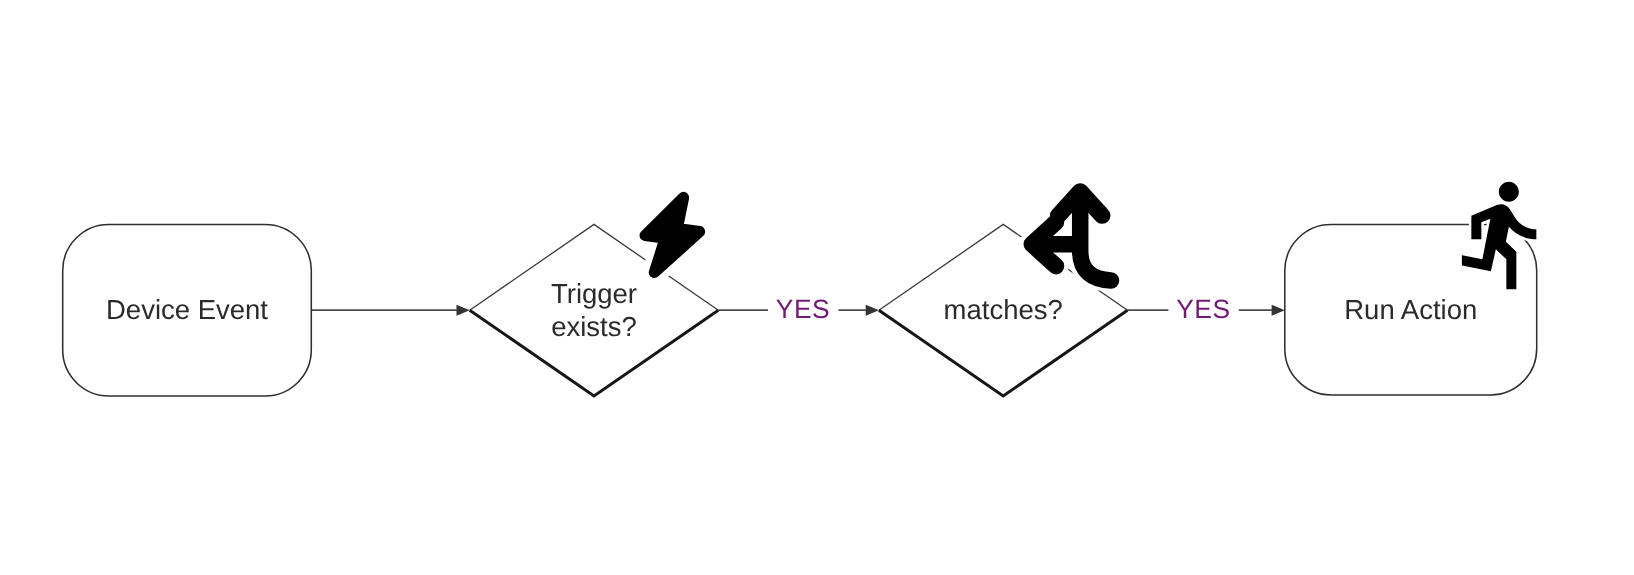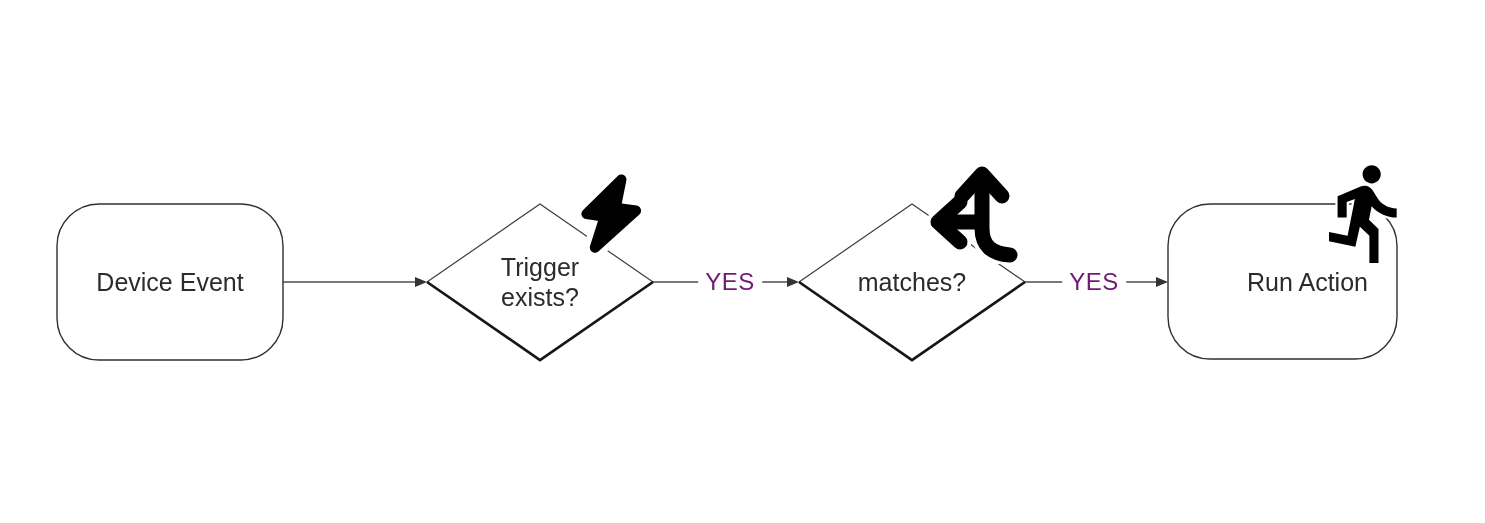--- a/index.html
+++ b/index.html
@@ -121,21 +121,21 @@
   </div>
 
   <div class="node-label" style="left:57px; top:204px; width:226px; height:156px;">
     <span>Device Event</span>
   </div>
 
   <div class="node-label" style="left:799px; top:204px; width:226px; height:156px;">
     <span>matches?</span>
   </div>
 
-  <div class="node-label" style="left:1168px; top:204px; width:229px; height:155px;padding-left:25px;">
+  <div class="node-label" style="left:1168px; top:204px; width:229px; height:155px;">
     <span>Run Action</span>
   </div>
 
   <div class="edge-label" style="left:730px; top:282px;">YES</div>
 
   <div class="edge-label" style="left:1094px; top:282px;">YES</div>
 
 </div>
 
 </body></html>

